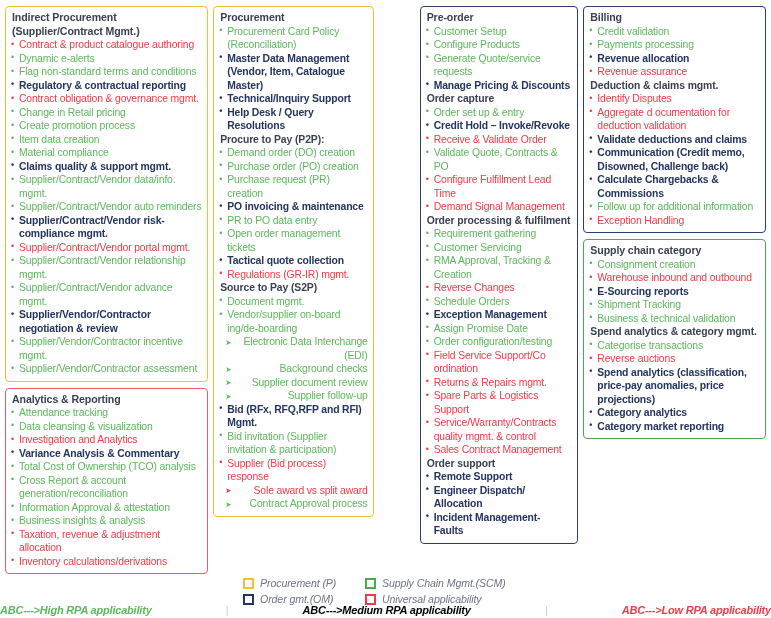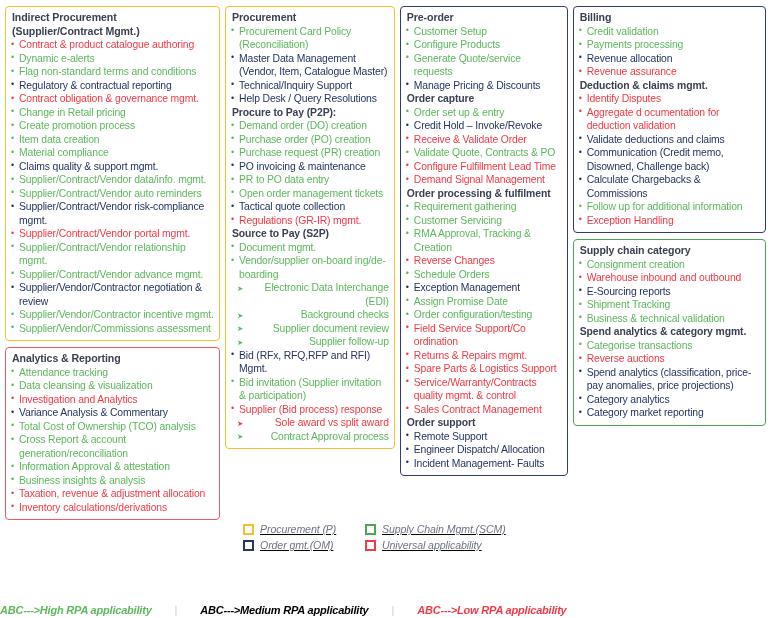--- a/index.html
+++ b/index.html
@@ -29,21 +29,21 @@
     gap: 5px;
     flex: 0 0 auto;
   }
   .col {
     display: flex;
     flex-direction: column;
     gap: 6px;
   }
   .col-1 { width: 228px; }
   .col-2 { width: 180px; }
-  .col-3 { width: 178px; }
+  .col-3 { width: 178px; margin-left: 41px; }
   .col-4 { width: 205px; }
 
   .card {
     box-sizing: border-box;
     border: 1.6px solid #999;
     border-radius: 4px;
     background: #ffffff;
     padding: 4px 5px 5px 5px;
   }
   .card.gold   { border-color: #f2c12e; }
@@ -92,32 +92,31 @@
     text-align: right;
   }
   li.item.sub::before {
     content: "\27A4";
     left: 6px;
     top: 0.5px;
     font-size: 7.5px;
   }
   li.high   { color: #5cb85c; }
   li.high::before   { color: #5cb85c; }
-  li.medium { color: #24355f; }
+  li.medium { color: #24355f; font-weight: bold; }
   li.medium::before { color: #24355f; }
   li.low    { color: #ef3b47; }
   li.low::before    { color: #ef3b47; }
 
   
   .legend-wrap {
     display: flex;
     align-items: flex-start;
     margin-top: 3px;
     padding-left: 238px;
-    text-decoration: underline;
   }
   .legend-grid {
     display: grid;
     grid-template-columns: 118px auto;
     row-gap: 4px;
     column-gap: 4px;
     align-items: center;
   }
   .legend-item {
     display: flex;
@@ -142,21 +141,21 @@
     letter-spacing: -0.1px;
     white-space: nowrap;
   }
 
   .rpa-bar {
     position: absolute;
     left: 0;
     bottom: 2px;
     width: 771px;
     display: flex;
-    justify-content: flex-start;
+    justify-content: space-between;
     align-items: center;
     gap: 23px;
     font-size: 11px;
     font-style: italic;
     font-weight: bold;
     letter-spacing: -0.2px;
     margin-top: 24px;
   }
   .rpa-high { color: #5cb85c; }
   .rpa-low  { color: #ef3b47; }
@@ -183,21 +182,21 @@
             <li class="item high">Material compliance</li>
             <li class="item medium">Claims quality &amp; support mgmt.</li>
             <li class="item high">Supplier/Contract/Vendor data/info. mgmt.</li>
             <li class="item high">Supplier/Contract/Vendor auto reminders</li>
             <li class="item medium">Supplier/Contract/Vendor risk-compliance mgmt.</li>
             <li class="item low">Supplier/Contract/Vendor portal mgmt.</li>
             <li class="item high">Supplier/Contract/Vendor relationship mgmt.</li>
             <li class="item high">Supplier/Contract/Vendor advance mgmt.</li>
             <li class="item medium">Supplier/Vendor/Contractor negotiation &amp; review</li>
             <li class="item high">Supplier/Vendor/Contractor incentive mgmt.</li>
-            <li class="item high">Supplier/Vendor/Commissions assessment</li>
+            <li class="item high">Supplier/Vendor/Contractor assessment</li>
           </ul>
         </div>
         <div class="card red">
           <div class="card-title">Analytics &amp; Reporting</div>
           <ul class="items">
             <li class="item high">Attendance tracking</li>
             <li class="item high">Data cleansing &amp; visualization</li>
             <li class="item low">Investigation and Analytics</li>
             <li class="item medium">Variance Analysis &amp; Commentary</li>
             <li class="item high">Total Cost of Ownership (TCO) analysis</li>

